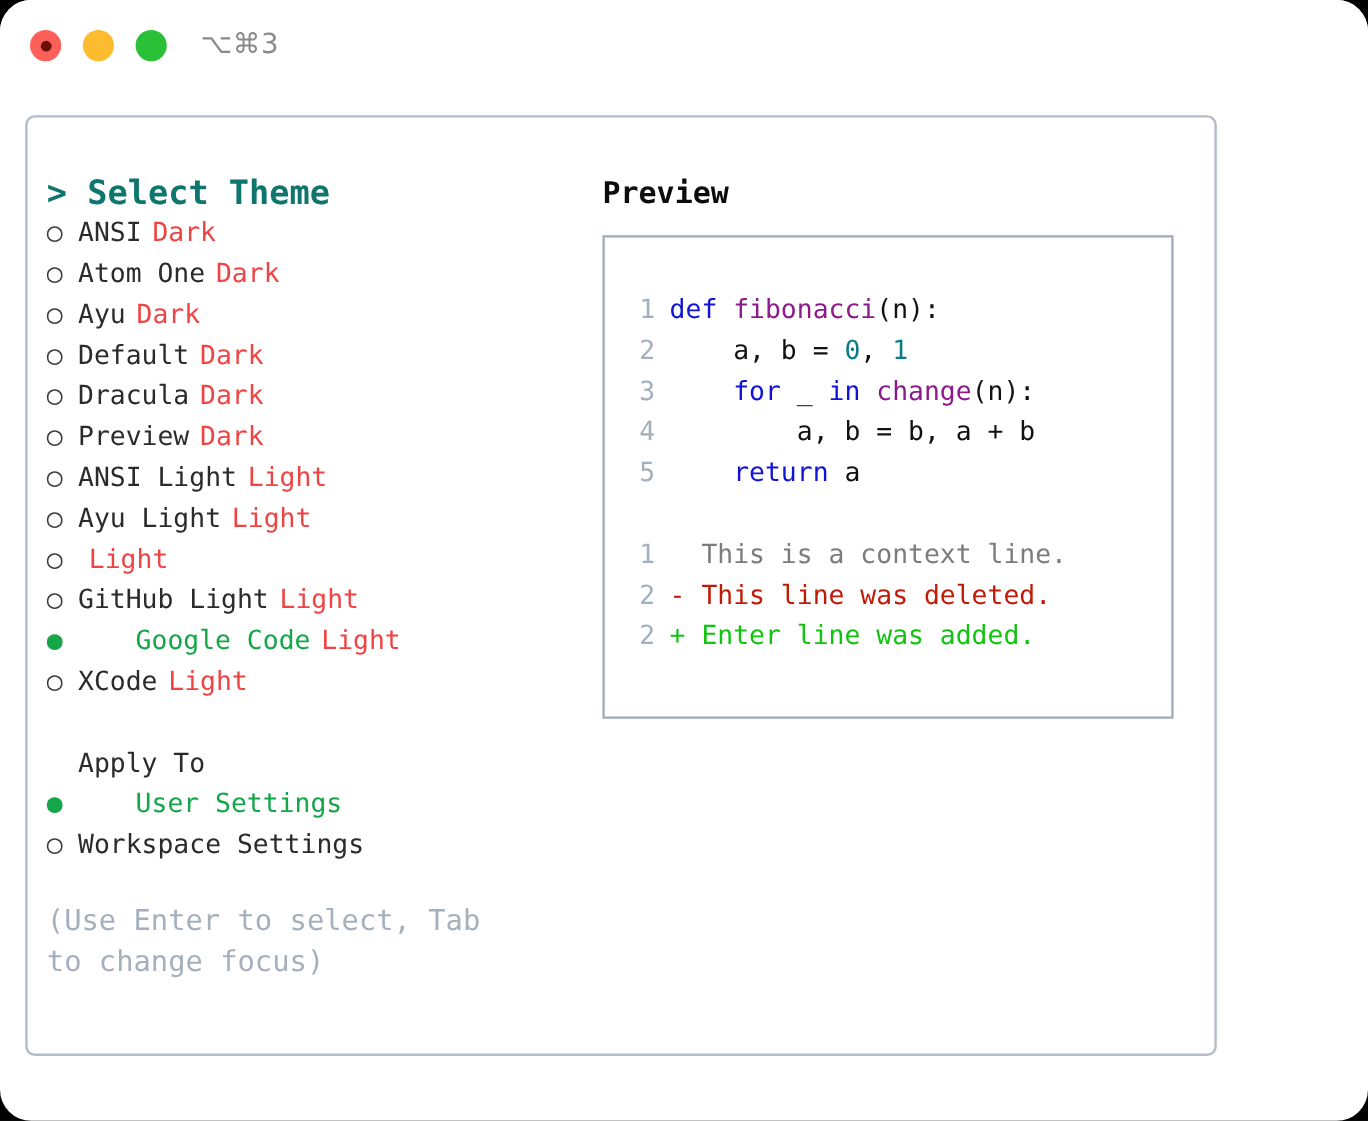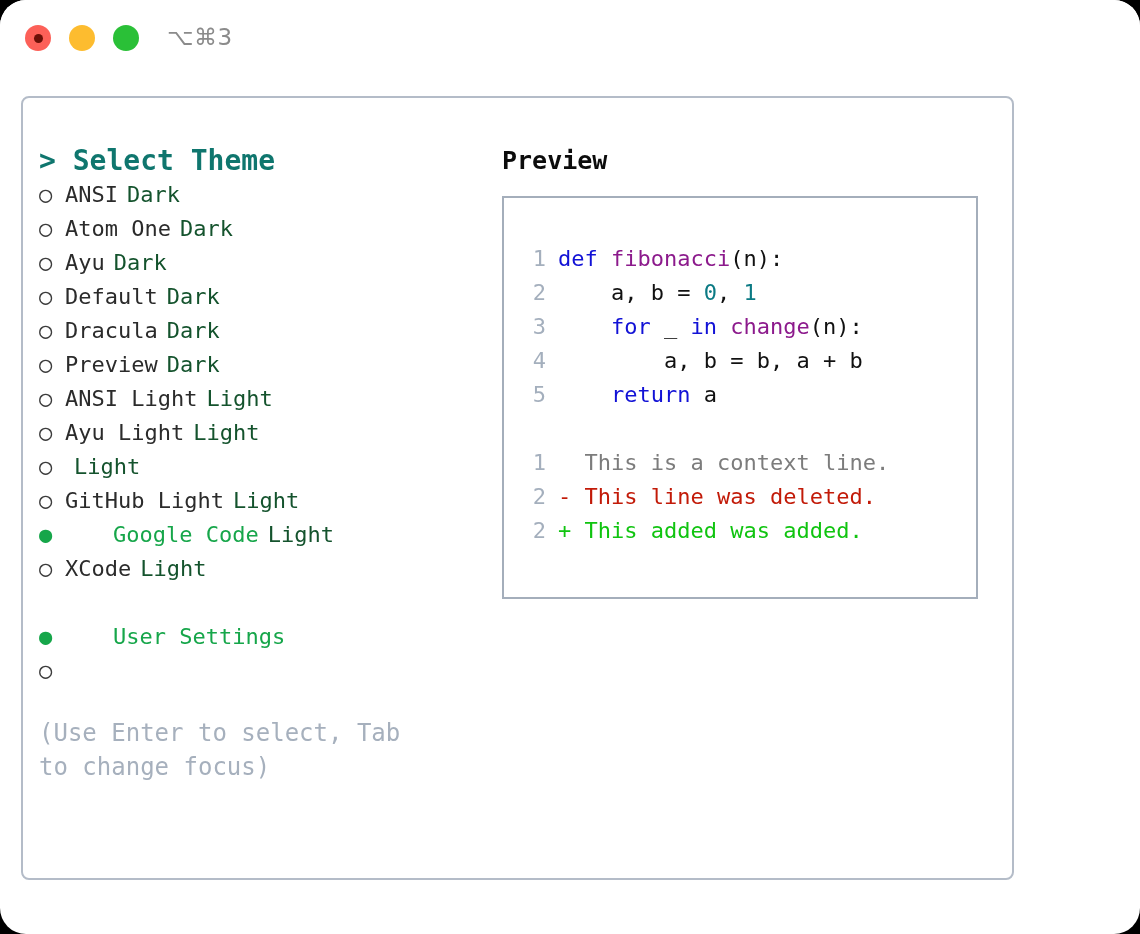--- a/index.html
+++ b/index.html
@@ -118,21 +118,21 @@
     flex: 0 0 26px;
     font-size: 22px;
     line-height: 34px;
     color: #3c3c3c;
     text-align: left;
   }
   .bullet.on { color: #16a64a; }
   .row-label { color: #2b2b2b; }
   .row.selected .row-label { color: #16a64a; margin-left: 48px; }
   .row-tag {
-    color: #14532d;
+    color: #ef4444;
     margin-left: 9px;
   }
 
   .spacer-block { height: 34px; }
 
   .apply-head {
     font-family: "DejaVu Sans Mono", monospace;
     font-size: 22px;
     color: #2b2b2b;
     line-height: 34px;
@@ -232,42 +232,43 @@
           <div class="row"><span class="bullet">○</span><span class="row-label">ANSI Light</span><span class="row-tag">Light</span></div>
           <div class="row"><span class="bullet">○</span><span class="row-label">Ayu Light</span><span class="row-tag">Light</span></div>
           <div class="row"><span class="bullet">○</span><span class="row-tag">Light</span></div>
           <div class="row"><span class="bullet">○</span><span class="row-label">GitHub Light</span><span class="row-tag">Light</span></div>
           <div class="row selected"><span class="bullet on">●</span><span class="row-label">Google Code</span><span class="row-tag">Light</span></div>
           <div class="row"><span class="bullet">○</span><span class="row-label">XCode</span><span class="row-tag">Light</span></div>
         </div>
 
       <div class="spacer-block"></div>
 
+      <div class="apply-head">Apply To</div>
 
       <div class="apply-list" id="apply-list">
           <div class="row selected"><span class="bullet on">●</span><span class="row-label">User Settings</span></div>
-          <div class="row"><span class="bullet">○</span></div>
+          <div class="row"><span class="bullet">○</span><span class="row-label">Workspace Settings</span></div>
         </div>
 
       <div class="hint">(Use Enter to select, Tab to change focus)</div>
     </div>
 
     <div class="right-col">
       <div class="preview-title">Preview</div>
       <div class="preview-box">
         <div id="code-block">
             <div class="code-line"><span class="lineno">1</span><span class="code-text"><span class="tok-kw">def </span><span class="tok-fn">fibonacci</span><span class="tok-plain">(n):</span></span></div>
             <div class="code-line"><span class="lineno">2</span><span class="code-text"><span class="tok-plain">    a, b = </span><span class="tok-num">0</span><span class="tok-plain">, </span><span class="tok-num">1</span></span></div>
             <div class="code-line"><span class="lineno">3</span><span class="code-text"><span class="tok-plain">    </span><span class="tok-kw">for</span><span class="tok-plain"> _ </span><span class="tok-kw">in</span><span class="tok-plain"> </span><span class="tok-fn">change</span><span class="tok-plain">(n):</span></span></div>
             <div class="code-line"><span class="lineno">4</span><span class="code-text"><span class="tok-plain">        a, b = b, a + b</span></span></div>
             <div class="code-line"><span class="lineno">5</span><span class="code-text"><span class="tok-plain">    </span><span class="tok-kw">return</span><span class="tok-plain"> a</span></span></div>
           </div>
         <div class="gap-line"></div>
         <div id="diff-block">
             <div class="code-line"><span class="lineno">1</span><span class="code-text diff-ctx"><span>  </span><span>This is a context line.</span></span></div>
             <div class="code-line"><span class="lineno">2</span><span class="code-text diff-del"><span>- </span><span>This line was deleted.</span></span></div>
-            <div class="code-line"><span class="lineno">2</span><span class="code-text diff-add"><span>+ </span><span>This added was added.</span></span></div>
+            <div class="code-line"><span class="lineno">2</span><span class="code-text diff-add"><span>+ </span><span>Enter line was added.</span></span></div>
           </div>
       </div>
     </div>
 
   </div>
 </div>
 
 </body></html>

